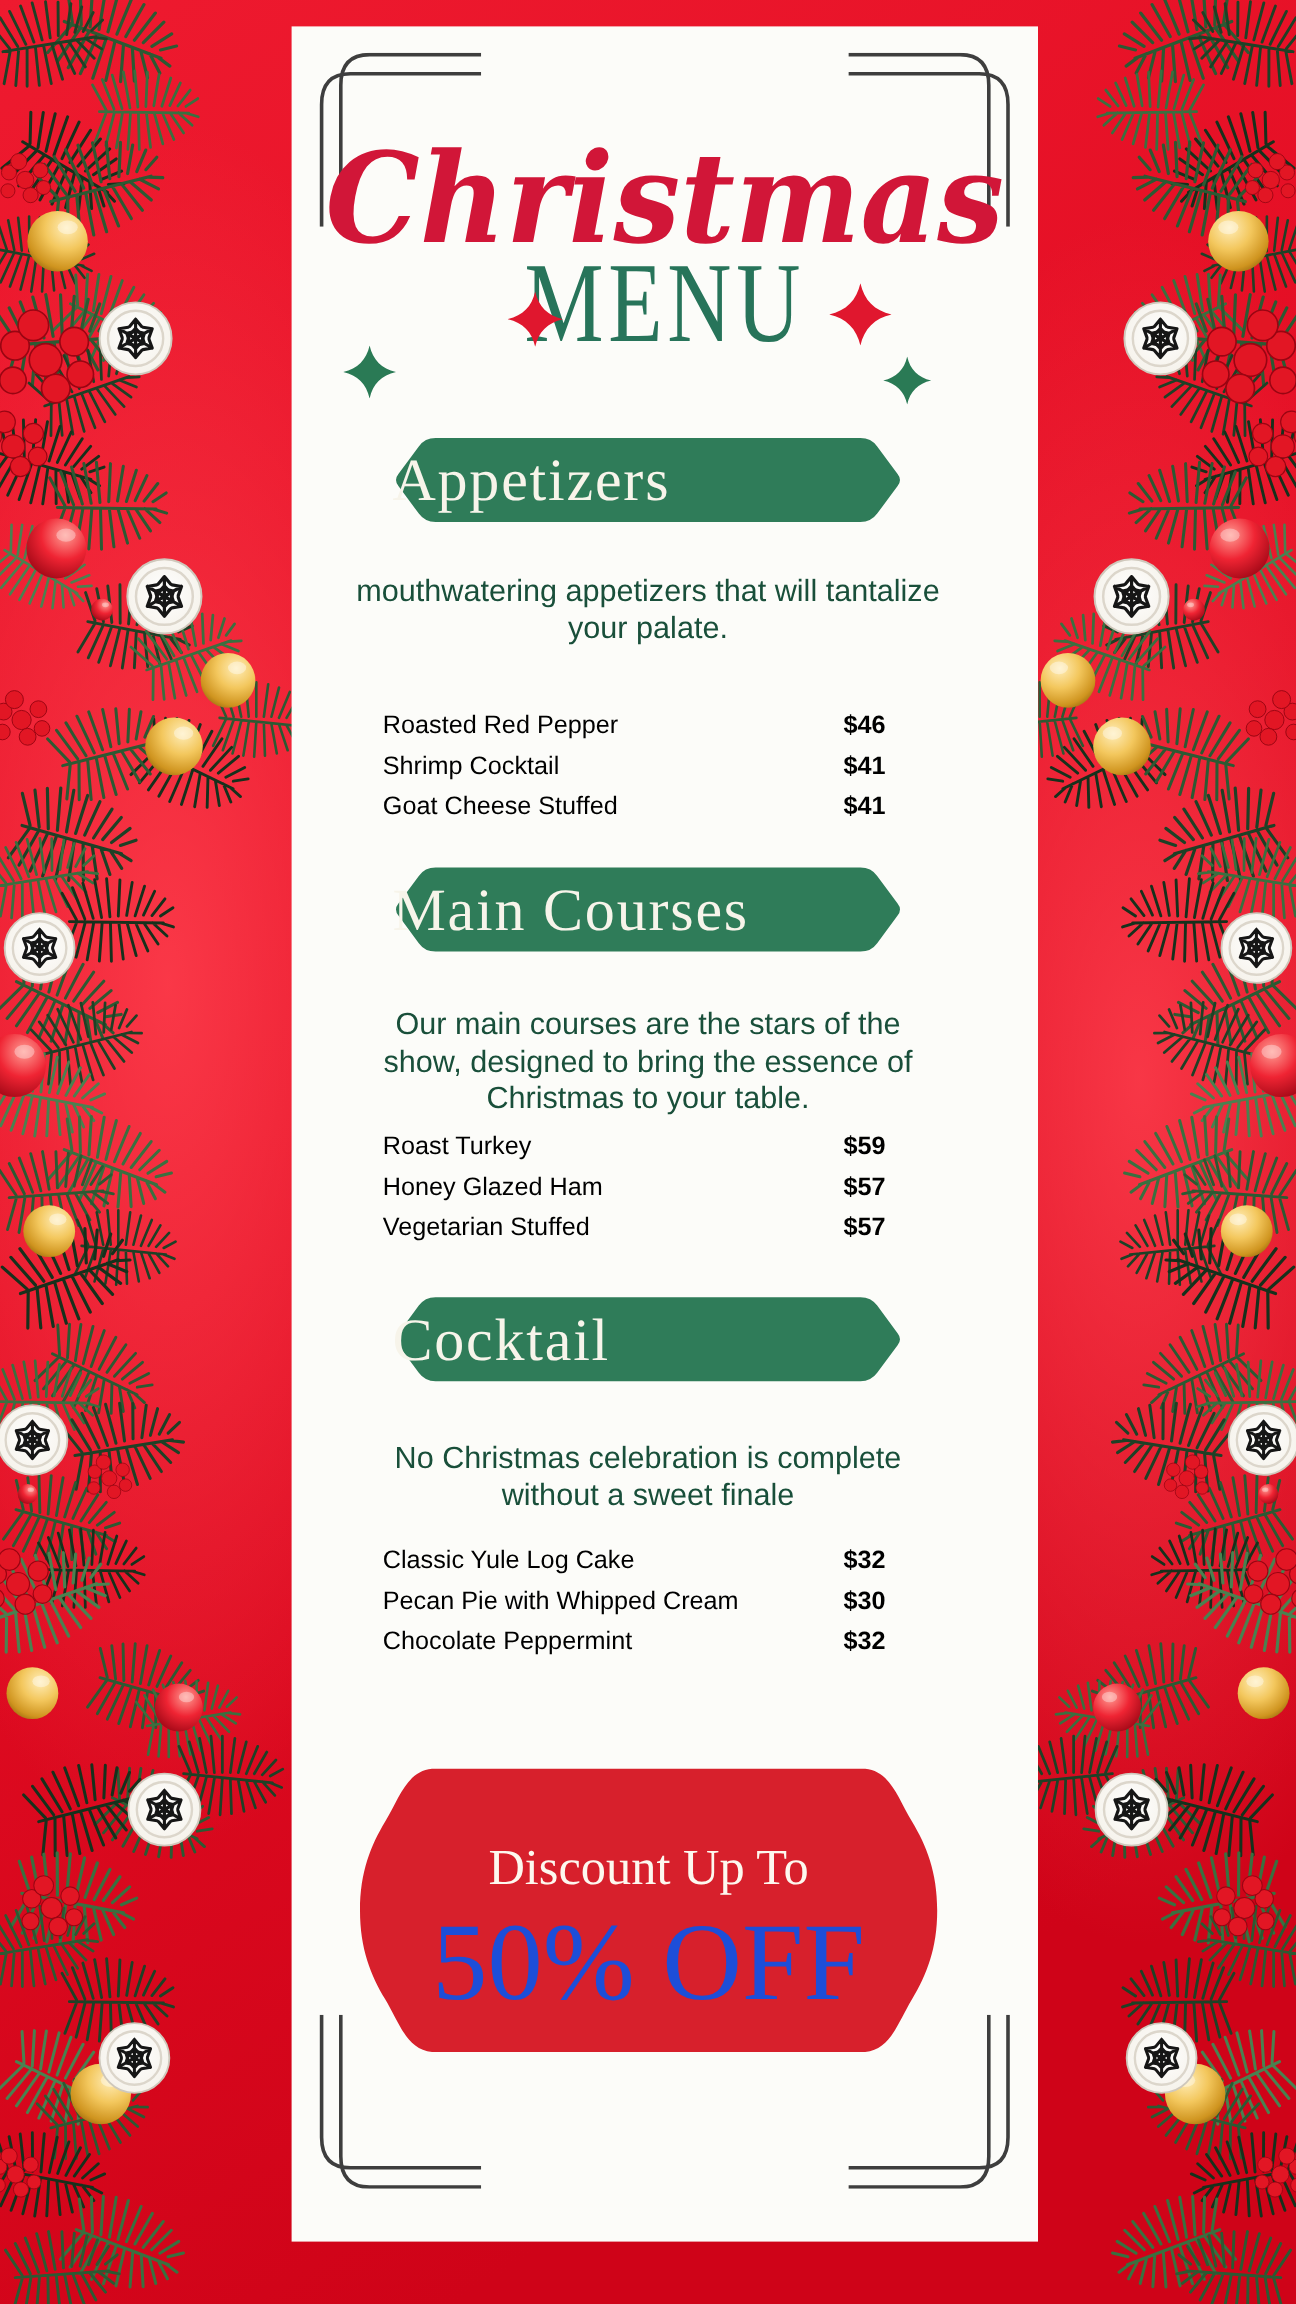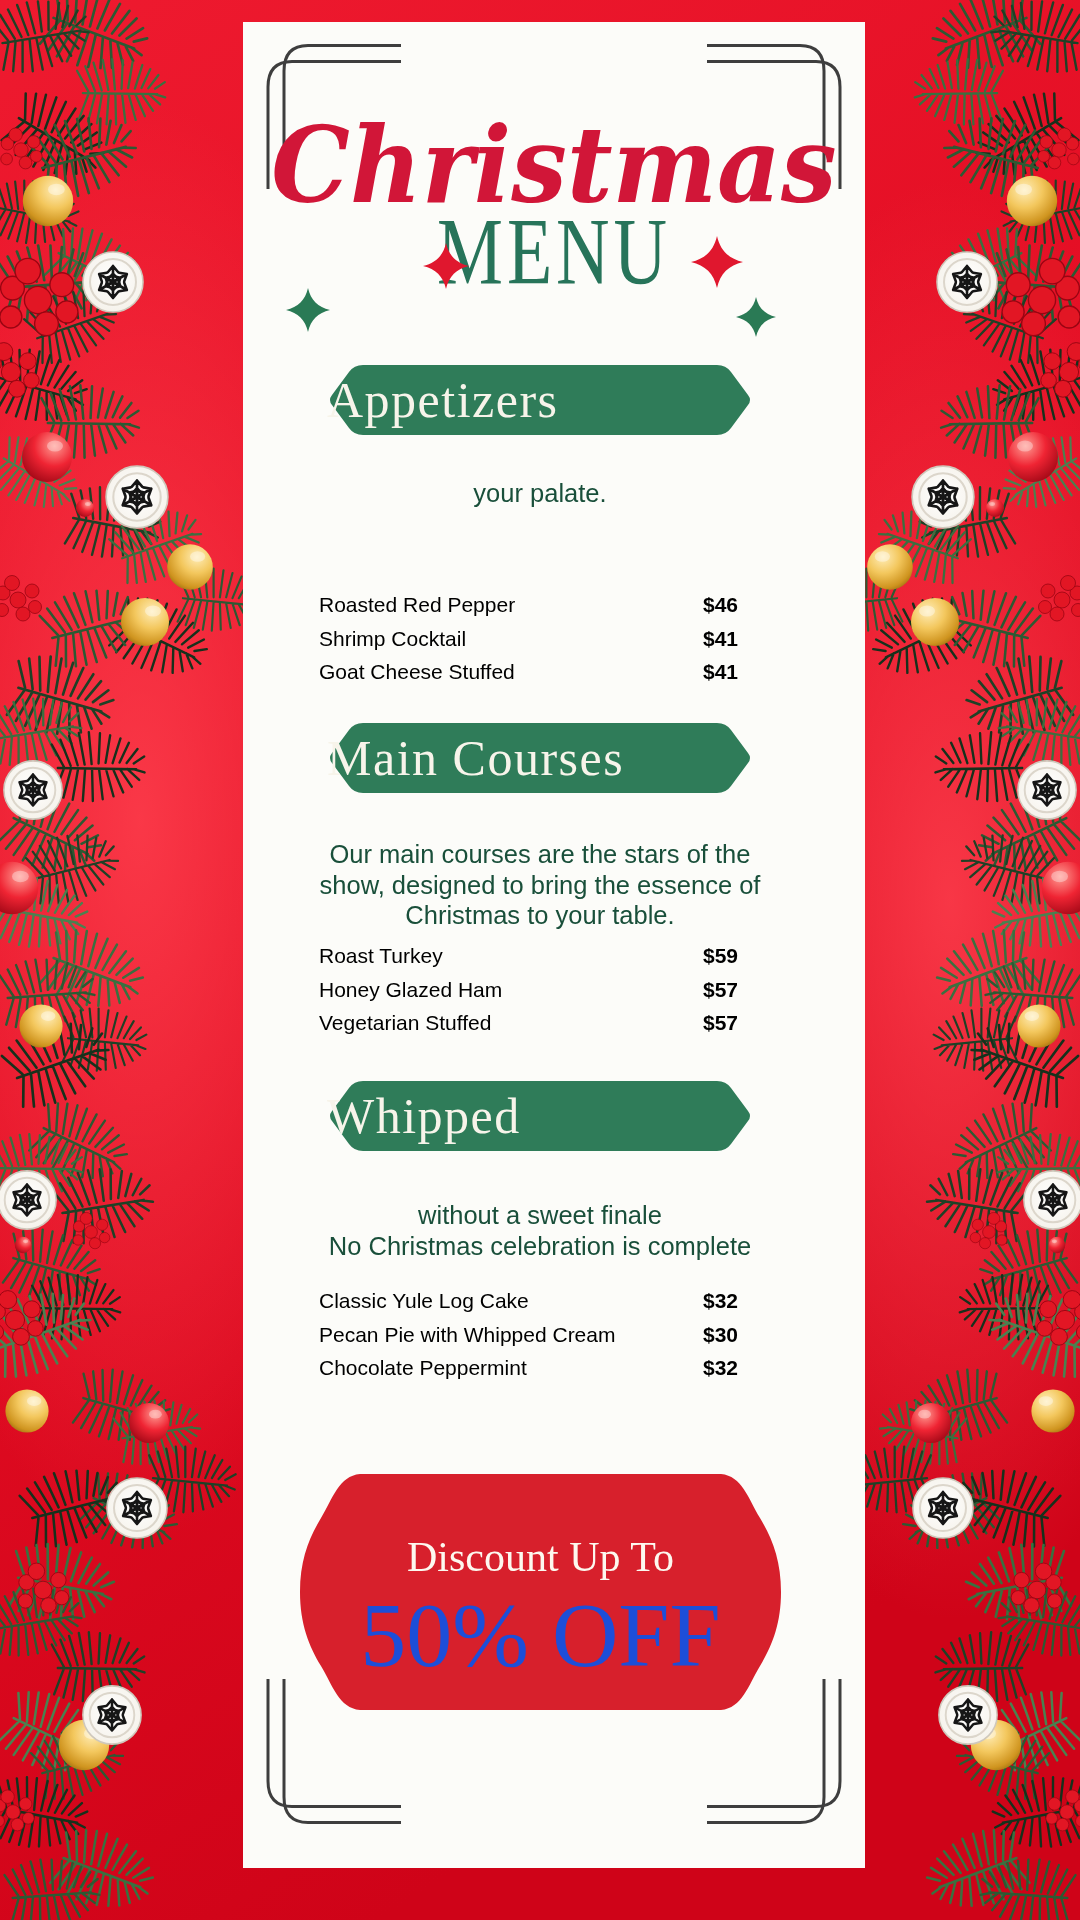--- a/index.html
+++ b/index.html
@@ -252,20 +252,21 @@
       <path d="M20,0C22.5,11 29,17.5 40,20C29,22.5 22.5,29 20,40C17.5,29 11,22.5 0,20C11,17.5 17.5,11 20,0Z"></path>
     </svg>
 
     <div class="banner banner-1">
       <svg class="banner-bg" viewBox="0 0 426 76" preserveAspectRatio="none">
         <path d="M36,3 H390 Q399,3 404,10 L421,33 Q425,38 421,43 L404,66 Q399,73 390,73 H36 Q27,73 22,66 L5,43 Q1,38 5,33 L22,10 Q27,3 36,3 Z"></path>
       </svg>
       <span class="banner-text">Appetizers</span>
     </div>
     <div class="desc desc-1">
+      <div>mouthwatering appetizers that will tantalize</div>
       <div>your palate.</div>
     </div>
     <div class="items items-1">
       <div class="item-row">
         <span class="item-name">Roasted Red Pepper</span>
         <span class="item-price">$46</span>
       </div>
       <div class="item-row">
         <span class="item-name">Shrimp Cocktail</span>
         <span class="item-price">$41</span>
@@ -299,25 +300,25 @@
       <div class="item-row">
         <span class="item-name">Vegetarian Stuffed</span>
         <span class="item-price">$57</span>
       </div>
     </div>
 
     <div class="banner banner-3">
       <svg class="banner-bg" viewBox="0 0 426 76" preserveAspectRatio="none">
         <path d="M36,3 H390 Q399,3 404,10 L421,33 Q425,38 421,43 L404,66 Q399,73 390,73 H36 Q27,73 22,66 L5,43 Q1,38 5,33 L22,10 Q27,3 36,3 Z"></path>
       </svg>
-      <span class="banner-text">Whipped</span>
+      <span class="banner-text">Cocktail</span>
     </div>
     <div class="desc desc-3">
+      <div>No Christmas celebration is complete</div>
       <div>without a sweet finale</div>
-      <div>No Christmas celebration is complete</div>
     </div>
     <div class="items items-3">
       <div class="item-row">
         <span class="item-name">Classic Yule Log Cake</span>
         <span class="item-price">$32</span>
       </div>
       <div class="item-row">
         <span class="item-name">Pecan Pie with Whipped Cream</span>
         <span class="item-price">$30</span>
       </div>

